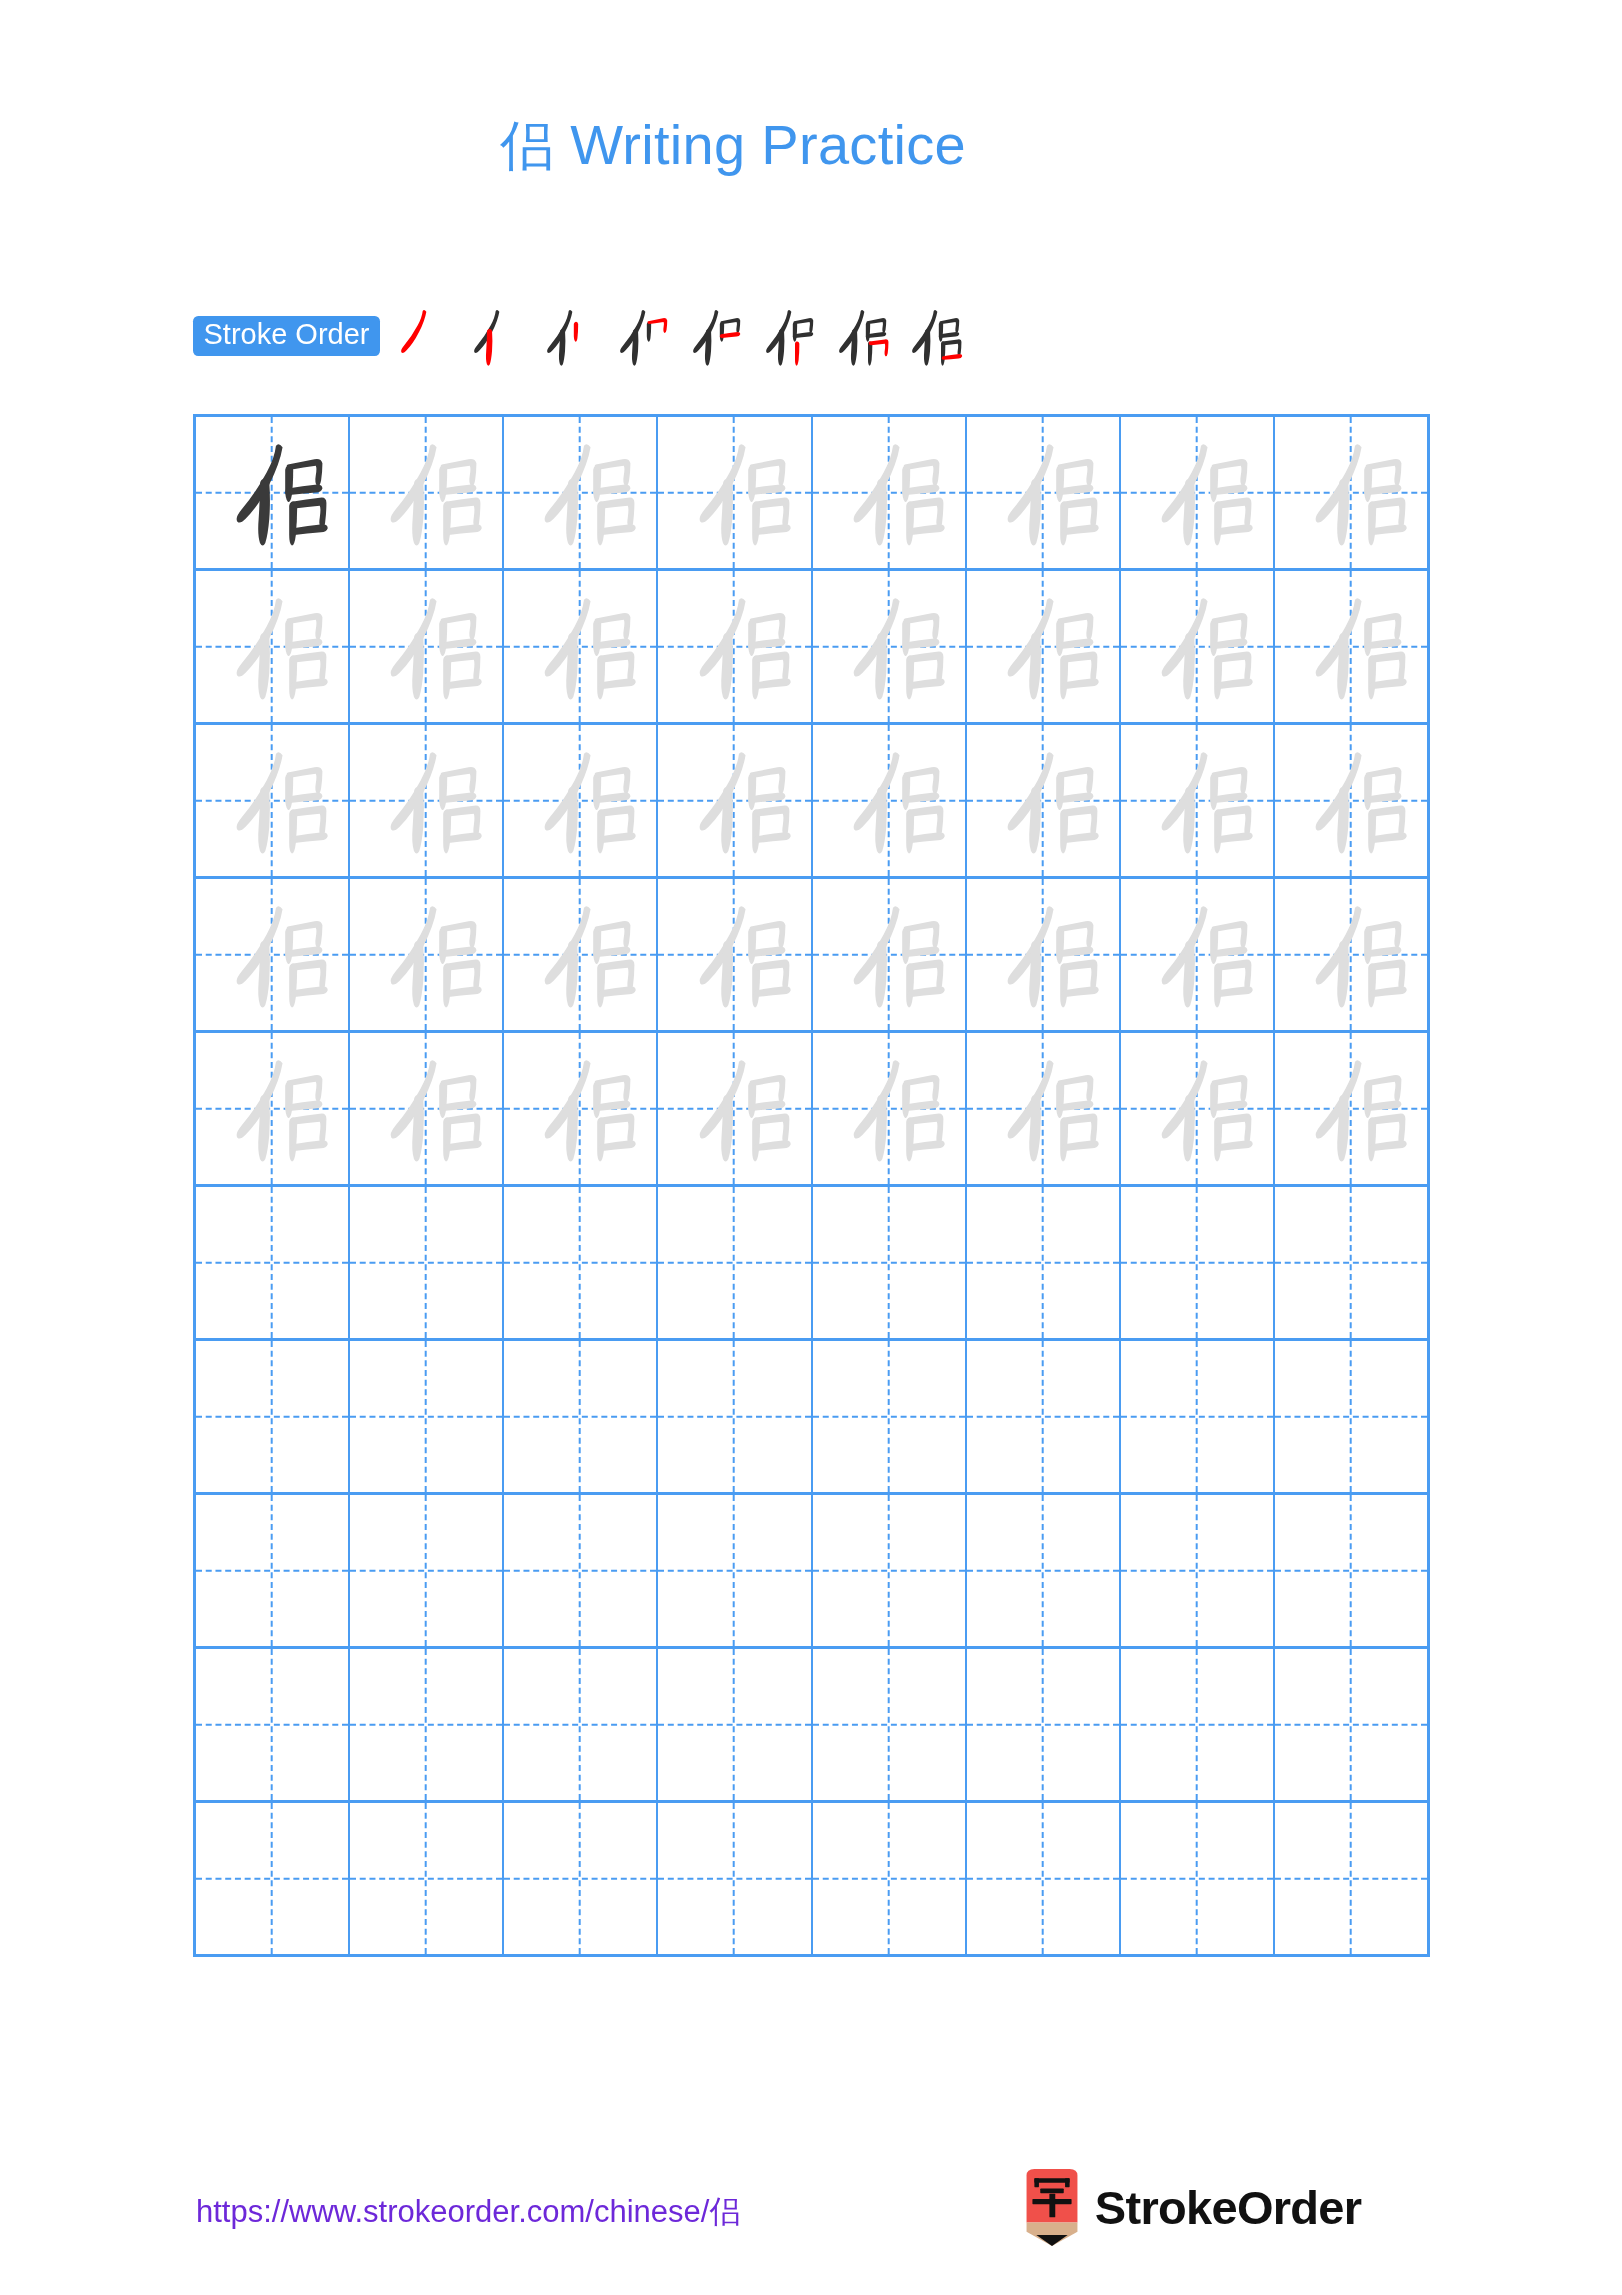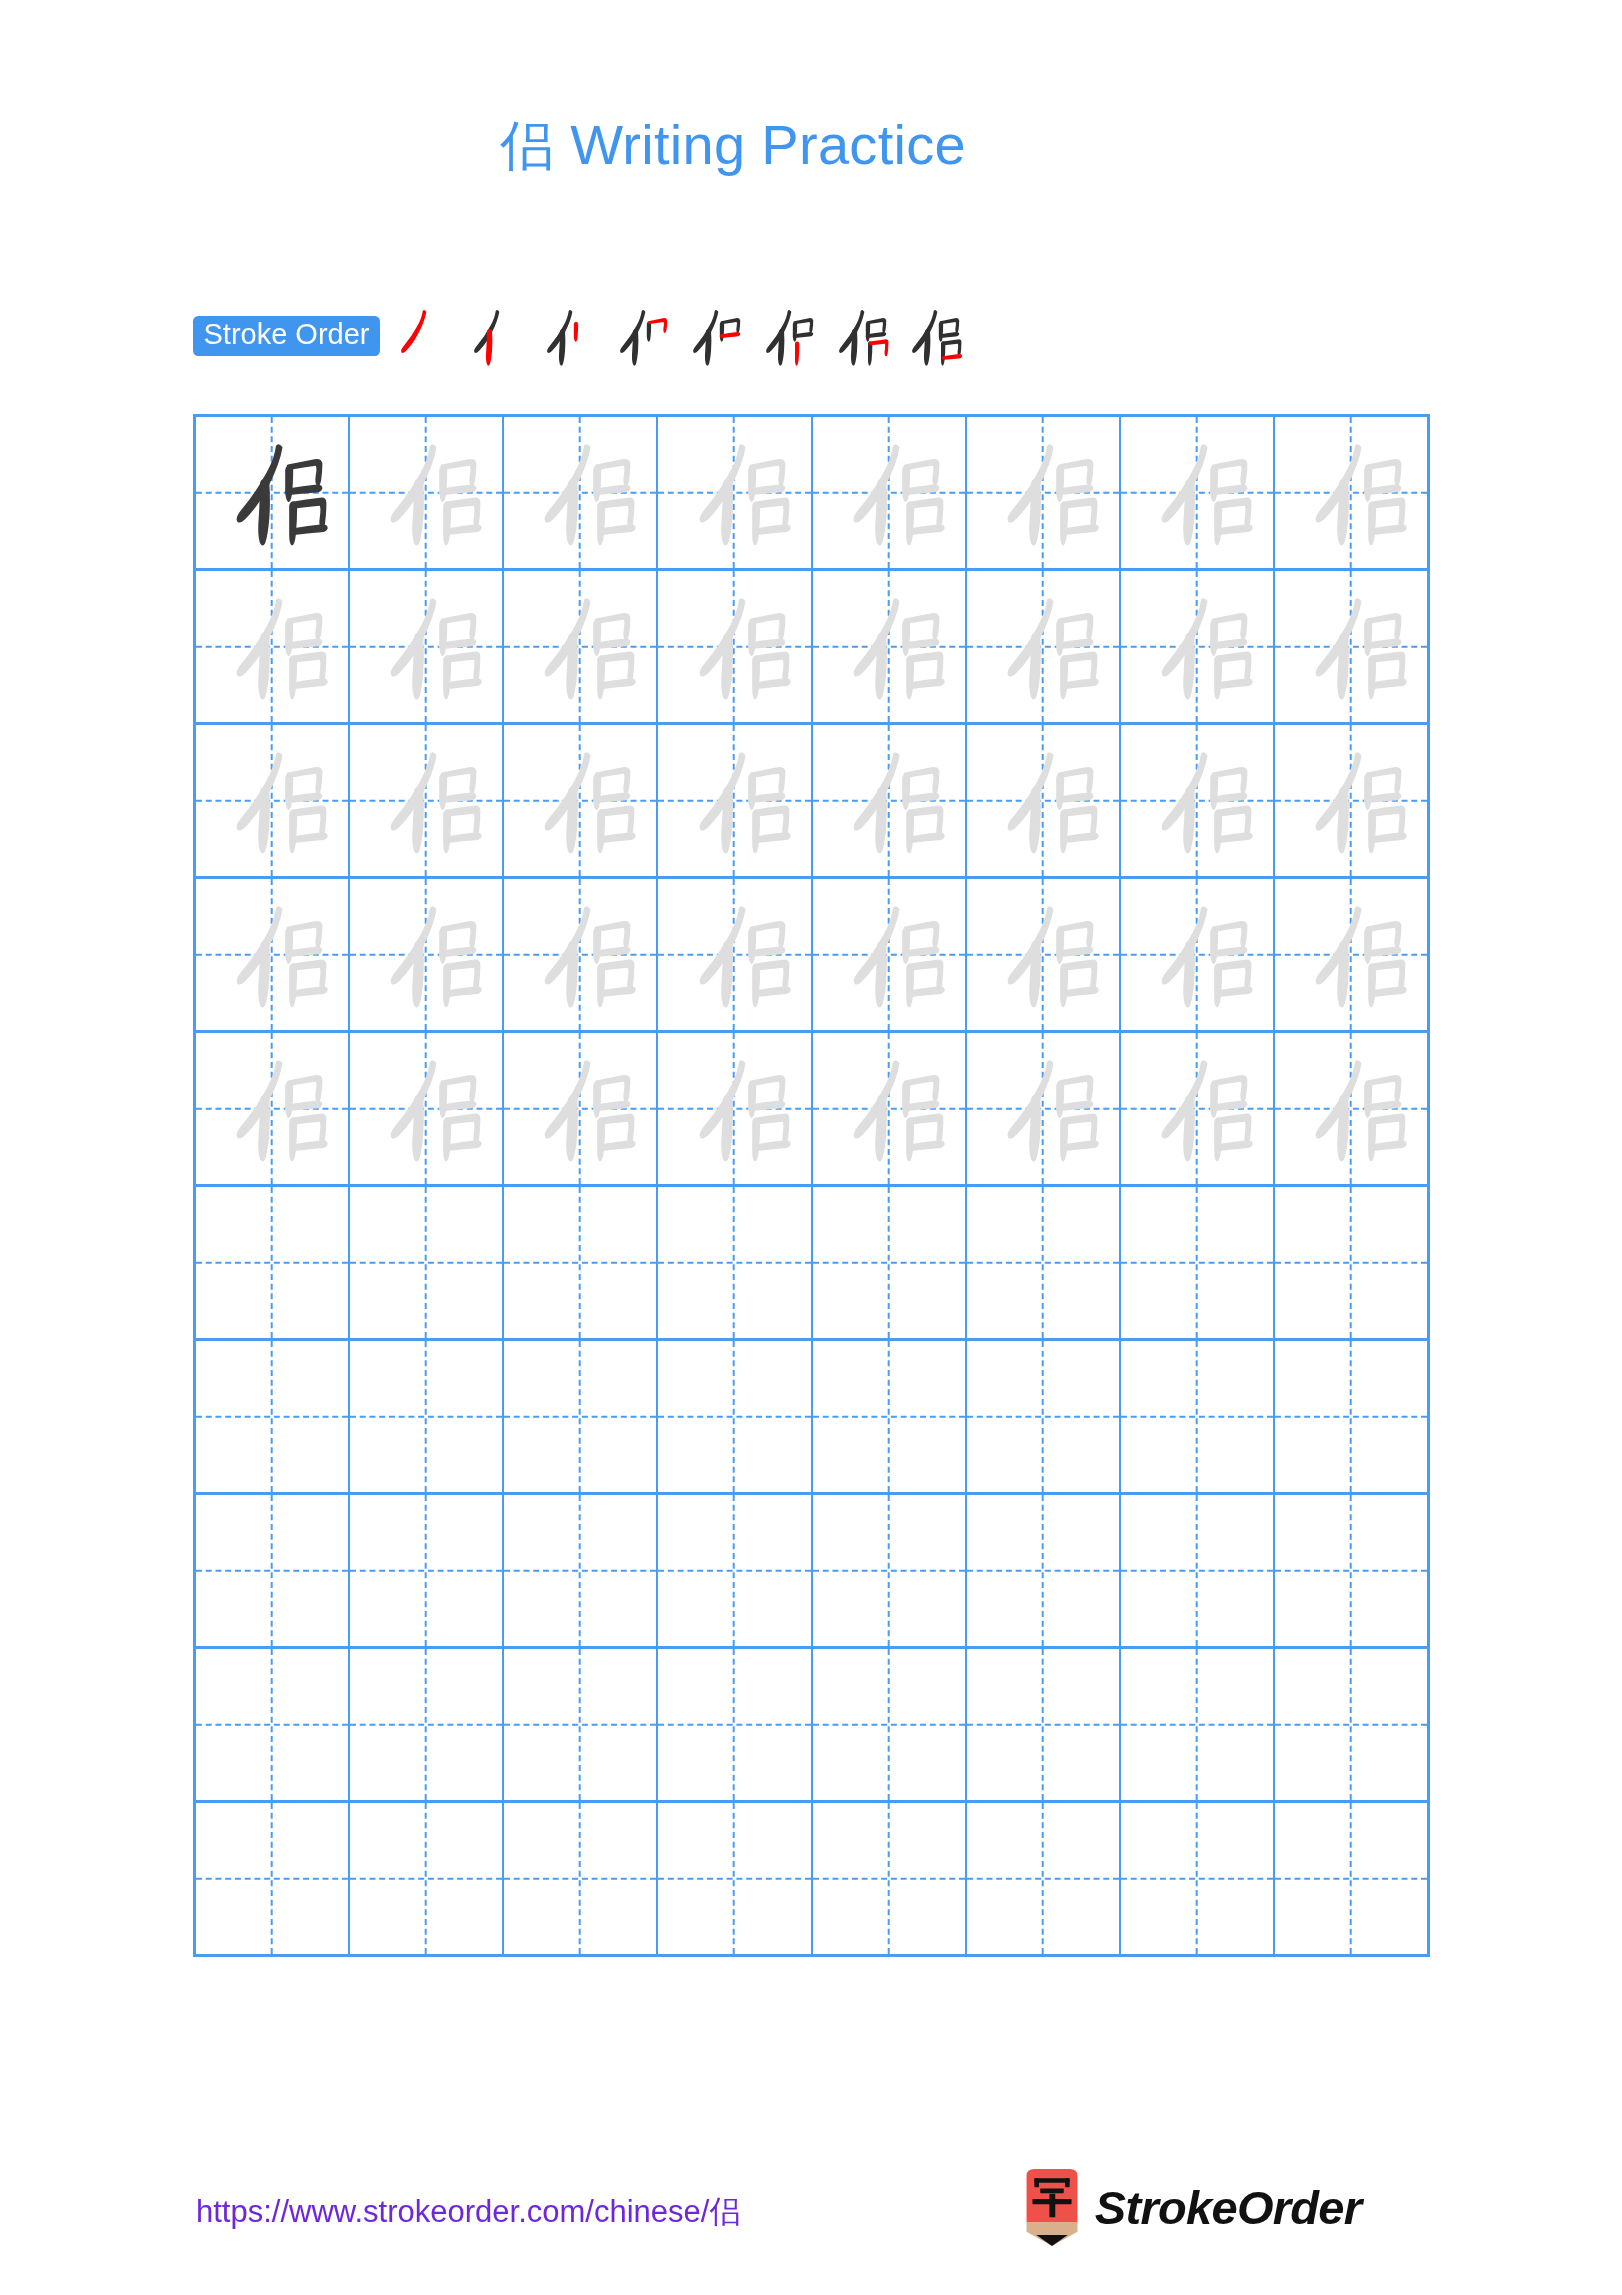--- a/index.html
+++ b/index.html
@@ -158,21 +158,20 @@
   .footer-url .han {
     font-family: "DejaVu Sans", sans-serif;
   }
   .footer-brand {
     position: absolute;
     left: 1021px;
     top: 2171px;
     display: flex;
     align-items: center;
     height: 72px;
-    font-style: italic;
   }
   .brand-mark {
     position: relative;
     width: 62px;
     height: 77px;
     flex: 0 0 62px;
     margin-right: 11.8px;
   }
   .brand-mark svg { display: block; width: 62px; height: 77px; }
   .brand-name {

